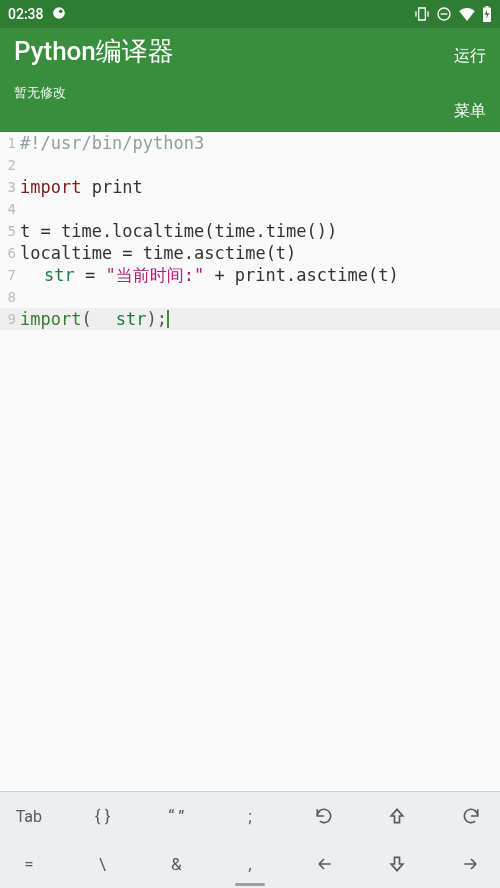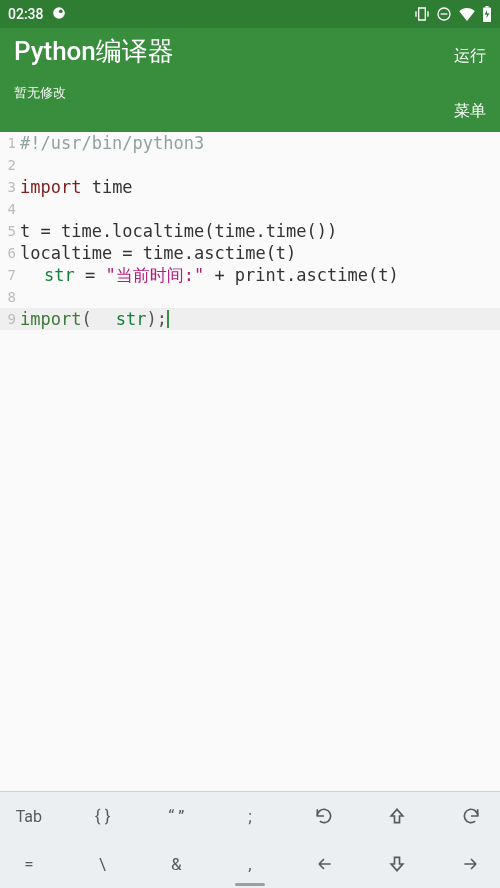--- a/index.html
+++ b/index.html
@@ -103,21 +103,21 @@
     <div class="code-line">
         <div class="gutter">1</div>
         <div class="code"><span class="tok-comment">#!/usr/bin/python3</span></div>
       </div>
     <div class="code-line">
         <div class="gutter">2</div>
         <div class="code"></div>
       </div>
     <div class="code-line">
         <div class="gutter">3</div>
-        <div class="code"><span class="tok-keyword">import</span><span class="tok-mod"> time</span></div>
+        <div class="code"><span class="tok-keyword">import</span><span class="tok-mod"> print</span></div>
       </div>
     <div class="code-line">
         <div class="gutter">4</div>
         <div class="code"></div>
       </div>
     <div class="code-line">
         <div class="gutter">5</div>
         <div class="code"><span class="tok-ident">t = time.localtime(time.time())</span></div>
       </div>
     <div class="code-line">

